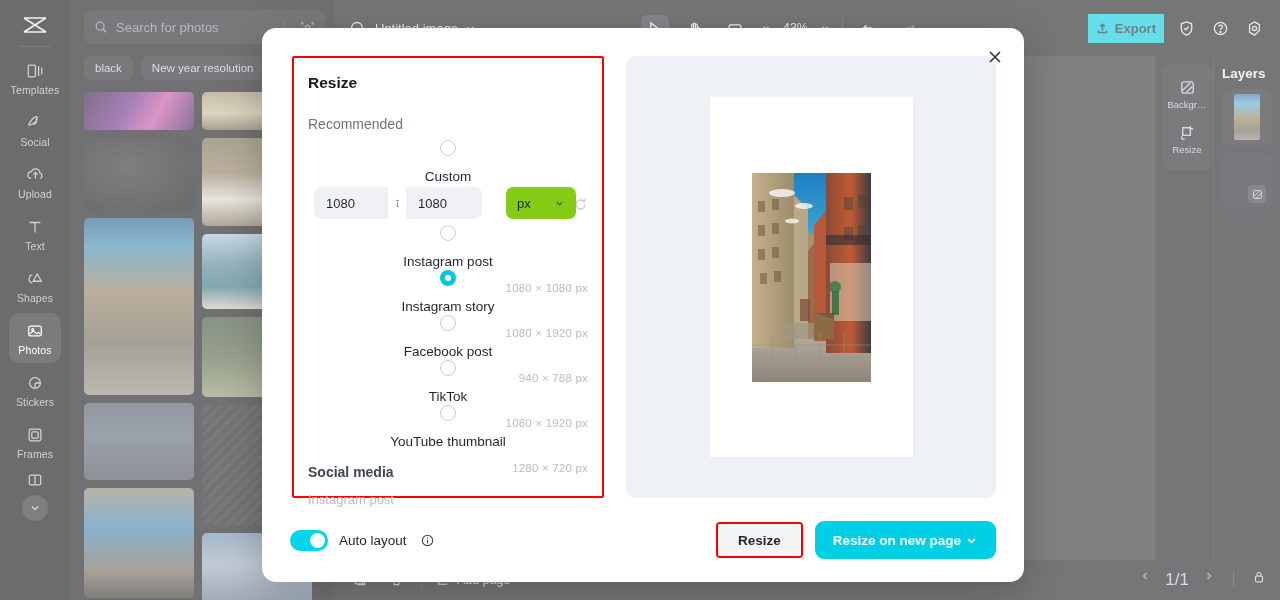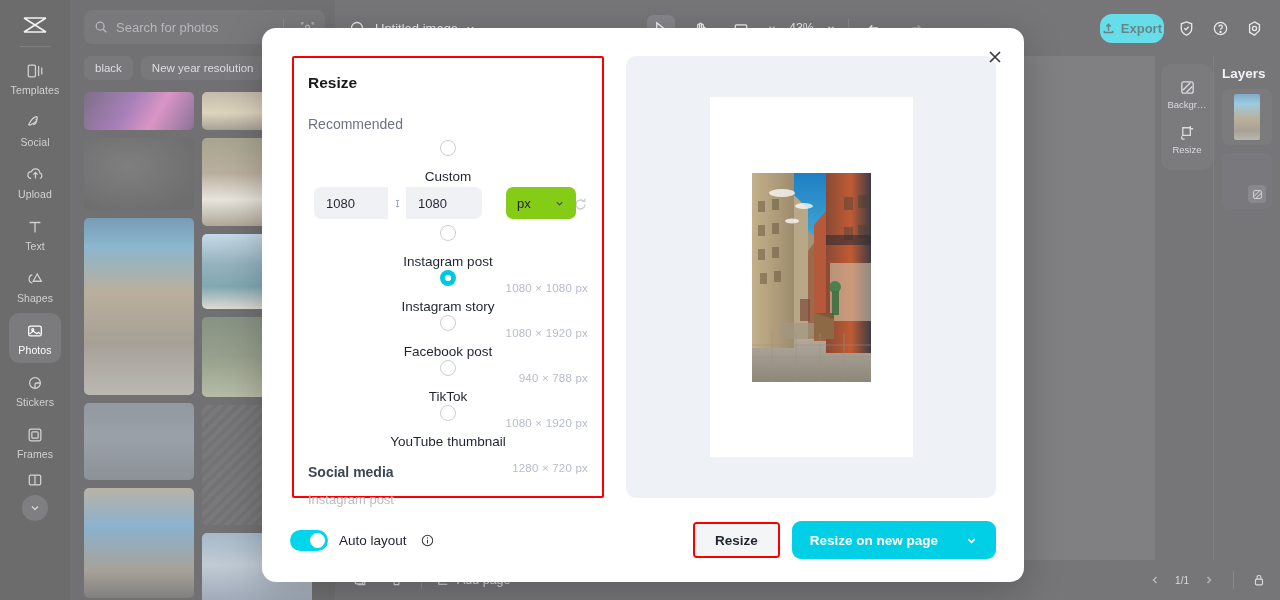--- a/index.html
+++ b/index.html
@@ -64,21 +64,21 @@
     color: #d8d8de; gap: 10px;
   }
   .doc-title { font-size: 13px; color: #d8d8de; display:flex; align-items:center; gap:7px; }
   .tool-group { display:flex; align-items:center; gap: 12px; margin-left: auto; margin-right: auto; }
   .tool-btn { width: 28px; height: 26px; border-radius:6px; display:flex; align-items:center; justify-content:center; }
   .tool-btn.sel { background: #35353c; }
   .zoomval { font-size: 12.5px; }
   .vsep { width:1px; height:18px; background:#3a3a42; }
   .export-btn {
     background: #00c8dc; color: #053238; font-weight: bold; font-size: 13px;
-    border-radius: 12px; padding: 7px 2px; display: flex; align-items: center; gap: 6px;
+    border-radius: 0; padding: 7px 8px; display: flex; align-items: center; gap: 6px;
   }
   .round-ico { width: 24px; height: 24px; display:flex; align-items:center; justify-content:center; color:#d8d8de; }
 
   
   .canvas-area {
     position: absolute; left: 335px; top: 56px; right: 125px; bottom: 40px;
     background: #2c2c31;
   }
   
   .right-panel {
@@ -105,21 +105,21 @@
   }
 
   
   .bottombar {
     position: absolute; left: 335px; right: 0; bottom: 0; height: 40px;
     background: #1b1b1f; display:flex; align-items:center; padding: 0 14px;
     color: #c3c3ca; font-size: 12.5px; gap: 14px;
   }
   .bb-ico { width: 22px; height:22px; display:flex; align-items:center; justify-content:center; }
   .addpage { display:flex; align-items:center; gap:6px; }
-  .page-nav { margin-left:auto; display:flex; align-items:center; gap:14px; font-size:10px; }
+  .page-nav { margin-left:auto; display:flex; align-items:flex-start; gap:14px; font-size:17px; }
 
   
   .overlay { position: absolute; inset: 0; background: rgba(255,255,255,0.40); }
 
   
   .modal {
     position: absolute; left: 262px; top: 28px; width: 762px; height: 554px;
     background: #ffffff; border-radius: 14px;
     box-shadow: 0 10px 40px rgba(0,0,0,.22);
     overflow: hidden;
@@ -198,21 +198,21 @@
   .btn-resize {
     border: 2px solid #fb0000; border-radius: 4px;
     padding: 0; height: 36px; display:flex; align-items:center;
   }
   .btn-resize .inner {
     background: #f4f5f7; color:#1f2430; font-size: 13.5px; font-weight: bold;
     height: 32px; display:flex; align-items:center; padding: 0 20px; border-radius: 2px;
   }
   .btn-primary {
     background: #00cfe6; color: #ffffff; font-weight: bold; font-size: 13.5px;
-    height: 38px; border-radius: 9px; display:flex; align-items:center; gap: 27px;
+    height: 38px; border-radius: 9px; display:flex; align-items:center; gap: 4px;
     padding: 0 18px;
   }
 
   svg { display: block; }
 </style>
 </head>
 <body>
 
 <div id="app">
 

